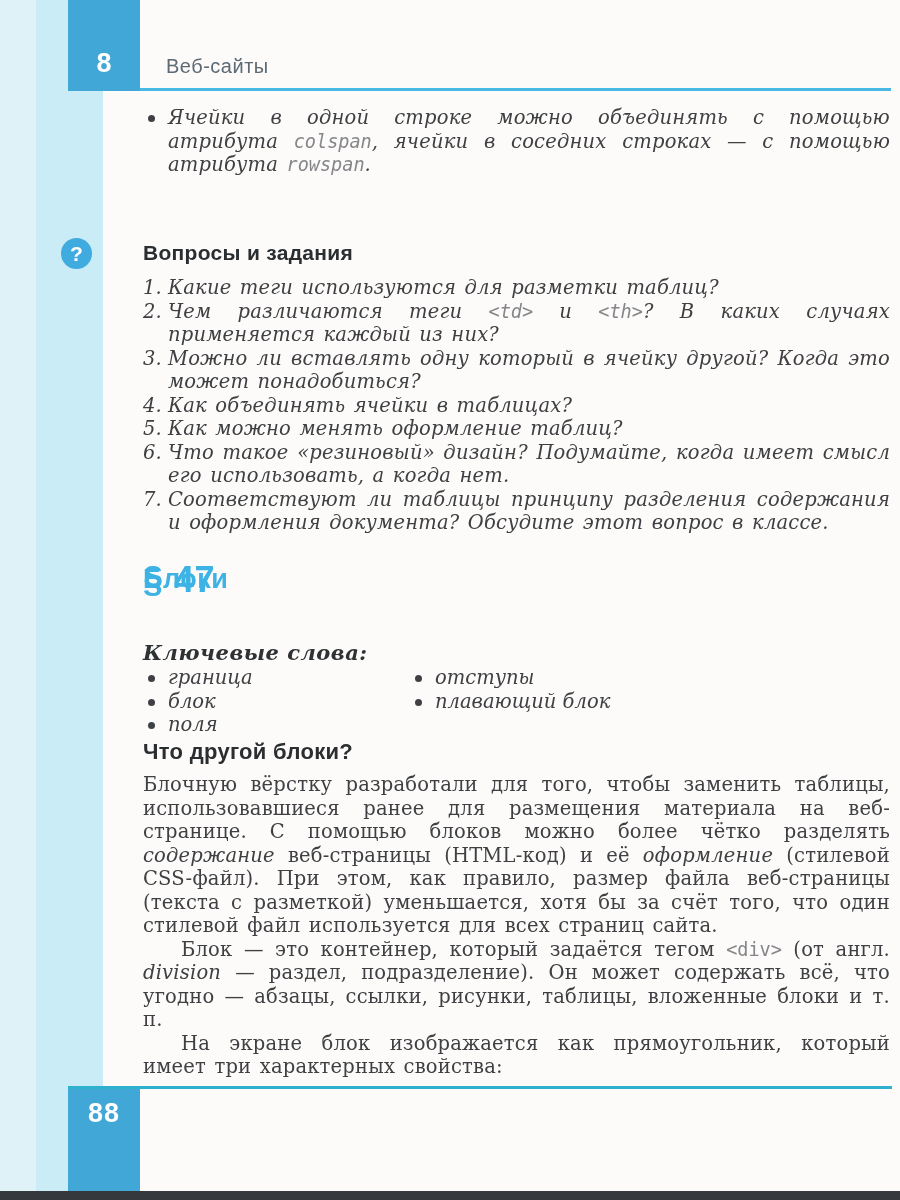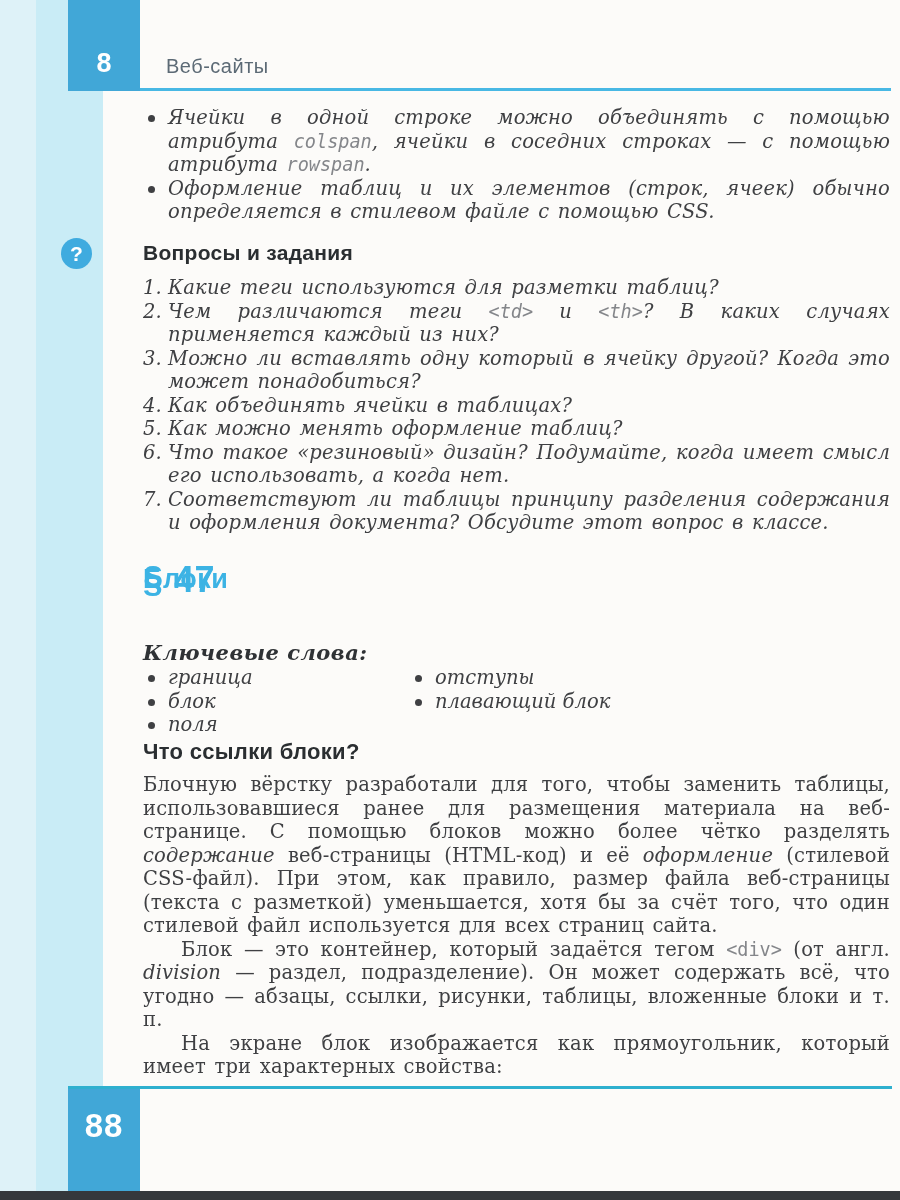--- a/index.html
+++ b/index.html
@@ -100,22 +100,22 @@
     position: absolute; left: 68px; top: 1086px; width: 824px; height: 3px;
     background: #2fb0cf; z-index: 1;
   }
   .pagenum-box {
     position: absolute; left: 68px; top: 1089px; width: 72px; height: 104px;
     background: #41a7d7; z-index: 2;
     display: flex; justify-content: center; align-items: flex-start;
   }
   .pagenum-box span {
     font-family: "Liberation Sans", "DejaVu Sans", sans-serif;
-    font-weight: bold; font-size: 33px; color: #ffffff; letter-spacing: 1px;
-    padding-top: 18px;
+    font-weight: bold; font-size: 27px; color: #ffffff; letter-spacing: 1px;
+    padding-top: 9px;
   }
   .bottom-strip {
     position: absolute; left: 0; top: 1191px; width: 900px; height: 9px;
     background: #35383c; z-index: 3;
   }
 </style>
 </head>
 <body>
 
 <div class="page">
@@ -130,21 +130,20 @@
   <div class="chapter-title">Веб-сайты</div>
 
   <div class="q-icon">
     <span>?</span>
   </div>
 
   <div class="content">
 
     <ul class="bullets justified block" style="top:106px">
       <li><span>Ячейки в одной строке можно объединять с помощью атрибута </span><span class="code">colspan</span><span>, ячейки в соседних строках — с помощью атрибута </span><span class="code">rowspan</span><span>.</span></li>
-      <li><span>Оформление таблиц и их элементов (строк, ячеек) обычно определяется в стилевом файле с помощью CSS.</span></li>
     </ul>
 
     <h2 class="sans-heading q-heading block">Вопросы и задания</h2>
 
     <ol class="questions justified block" style="top:276px">
       <li><span>Какие теги используются для разметки таблиц?</span></li>
       <li><span>Чем различаются теги </span><span class="code">&lt;td&gt;</span><span> и </span><span class="code">&lt;th&gt;</span><span>? В каких случаях применяется каждый из них?</span></li>
       <li><span>Можно ли вставлять одну который в ячейку другой? Когда это может понадобиться?</span></li>
       <li><span>Как объединять ячейки в таблицах?</span></li>
       <li><span>Как можно менять оформление таблиц?</span></li>
@@ -162,21 +161,21 @@
         <li>граница</li>
         <li>блок</li>
         <li>поля</li>
       </ul>
       <ul class="bullets">
         <li>отступы</li>
         <li>плавающий блок</li>
       </ul>
     </div>
 
-    <h3 class="sans-heading sub-heading block">Что ссылки блоки?</h3>
+    <h3 class="sans-heading sub-heading block">Что другой блоки?</h3>
 
     <div class="paragraphs justified block">
       <p><span>Блочную вёрстку разработали для того, чтобы заменить таблицы, использовавшиеся ранее для размещения материала на веб-странице. С помощью блоков можно более чётко разделять </span><span class="it">содержание</span><span> веб-страницы (HTML-код) и её </span><span class="it">оформление</span><span> (стилевой CSS-файл). При этом, как правило, размер файла веб-страницы (текста с разметкой) уменьшается, хотя бы за счёт того, что один стилевой файл используется для всех страниц сайта.</span></p>
       <p class="ind"><span>Блок — это контейнер, который задаётся тегом </span><span class="code">&lt;div&gt;</span><span> (от англ. </span><span class="it">division</span><span> — раздел, подразделение). Он может содержать всё, что угодно — абзацы, ссылки, рисунки, таблицы, вложенные блоки и т. п.</span></p>
       <p class="ind"><span>На экране блок изображается как прямоугольник, который имеет три характерных свойства:</span></p>
     </div>
 
   </div>
 
   <div class="footer-rule"></div>

